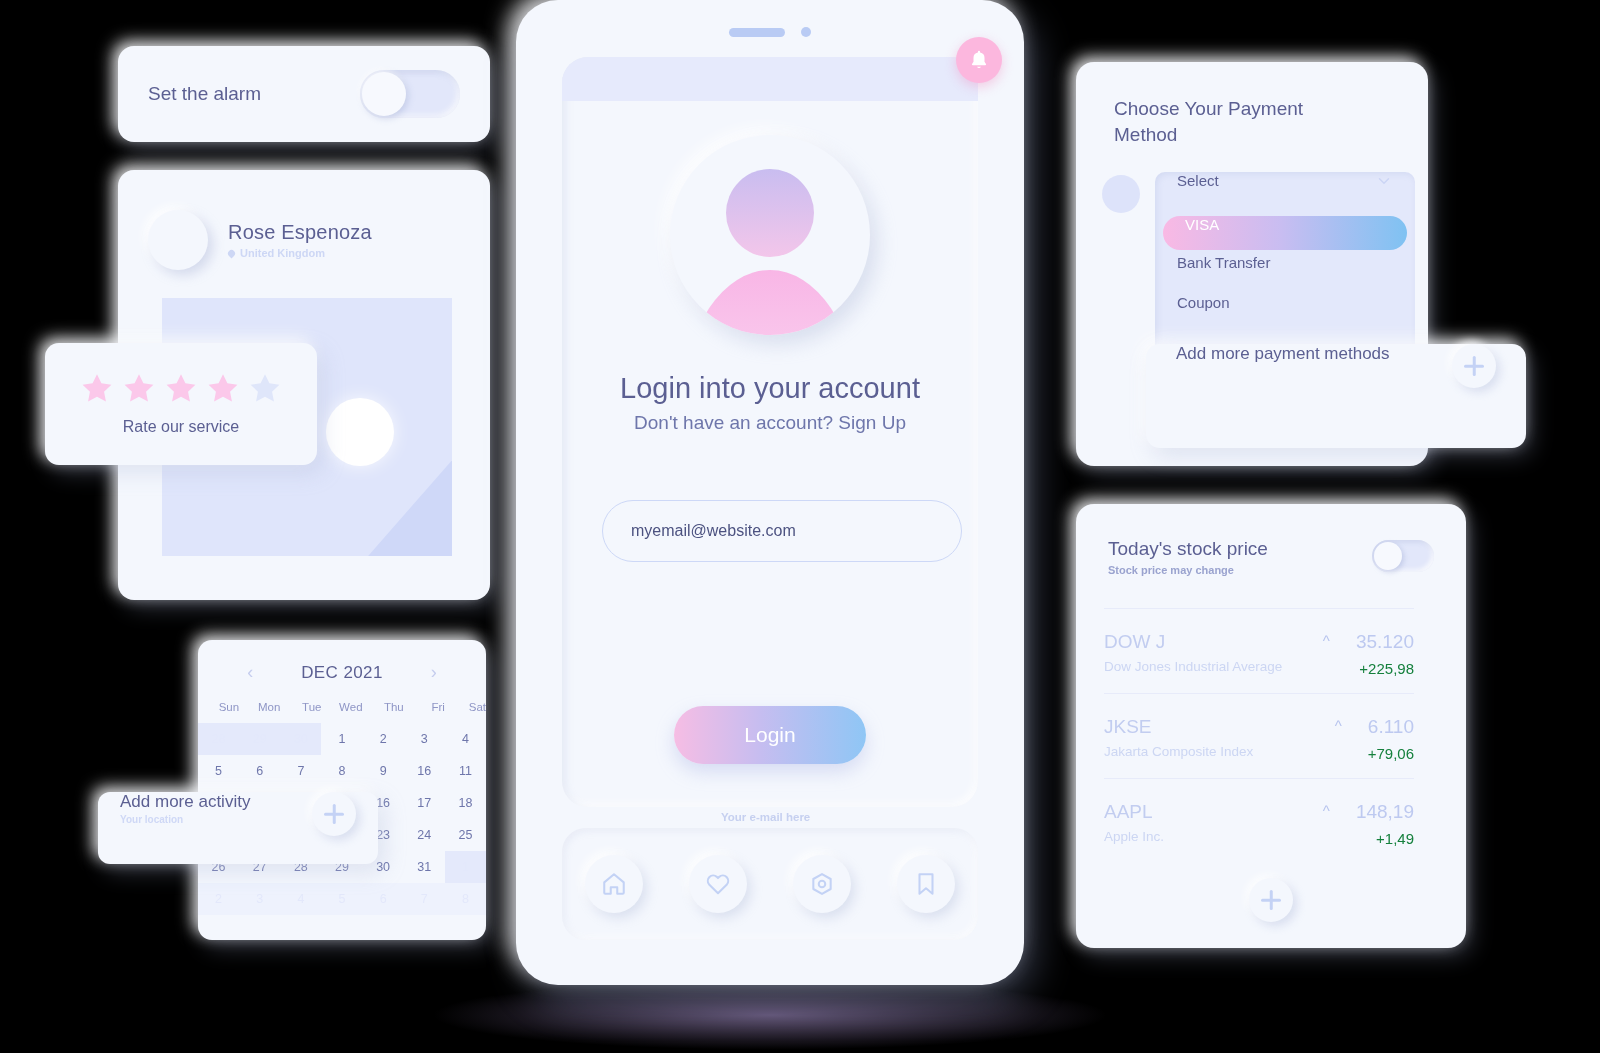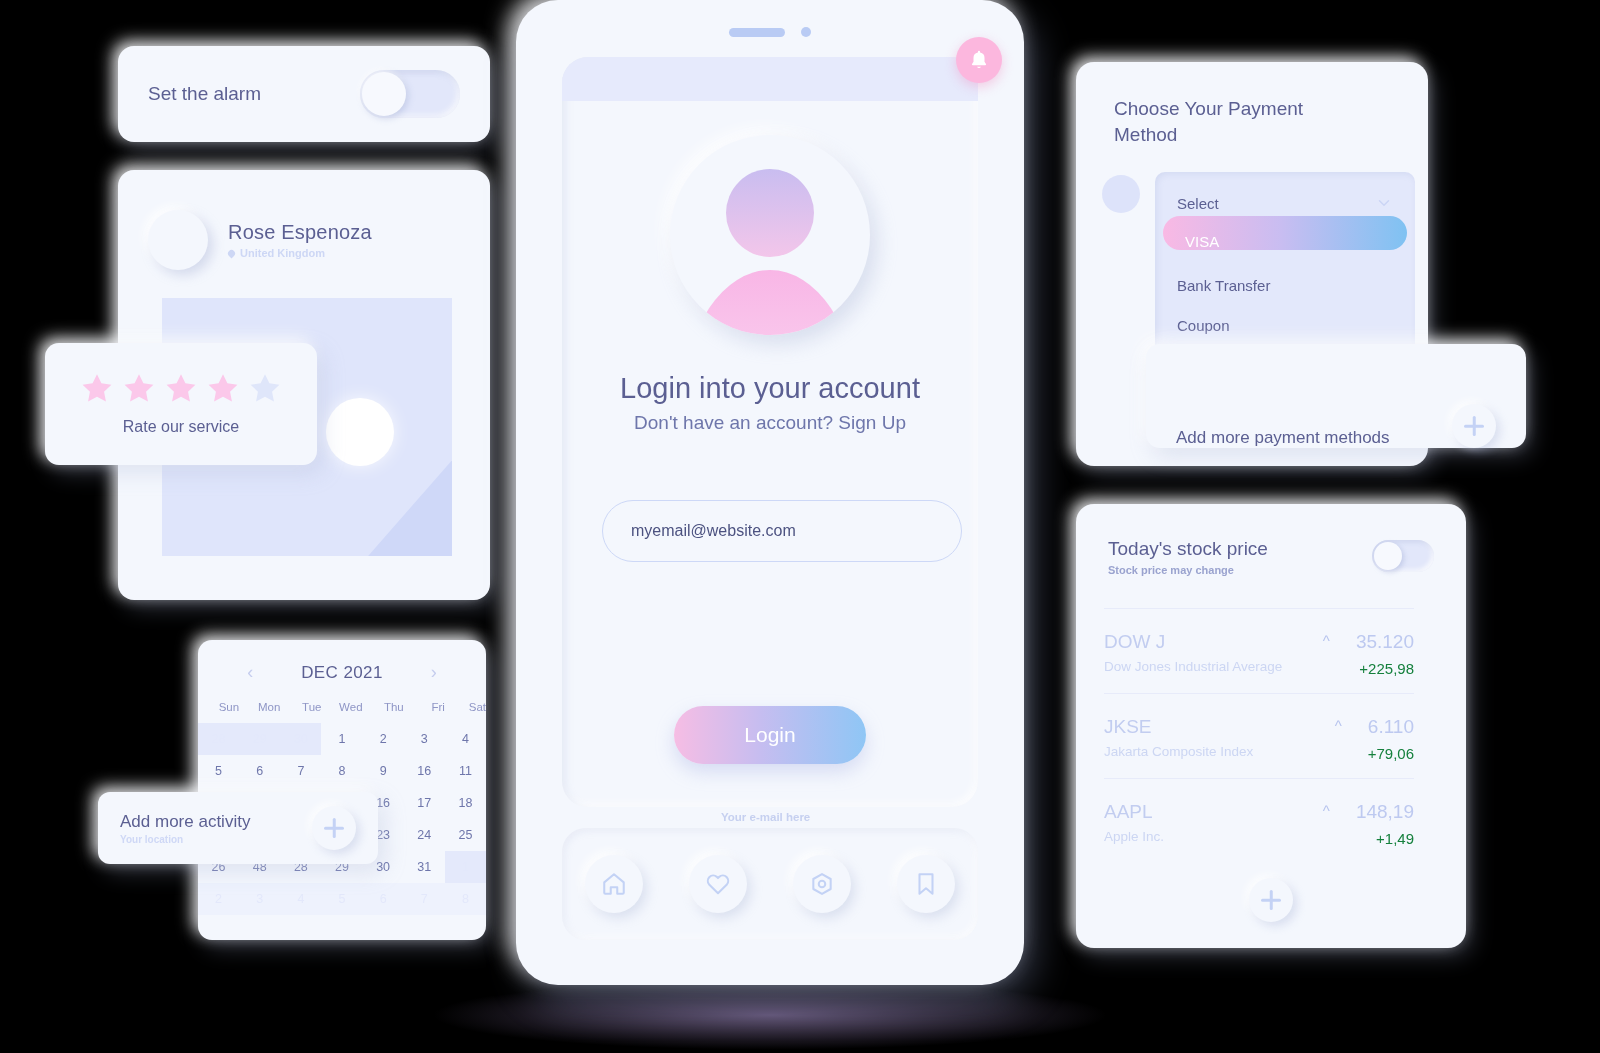--- a/index.html
+++ b/index.html
@@ -59,21 +59,21 @@
   .chev { color:#c5cdee; font-size:18px; cursor:pointer; }
   .cal-grid { display:grid; grid-template-columns:repeat(7,1fr); }
   .cal-dow { font-size:11.5px; color:#8f96c6; text-align:right; padding:6px 0 10px; }
   .cal-d { font-size:12.5px; color:#6e76ab; text-align:center; padding:9px 0; }
   .cal-d.off { color:#e3e8fb; }
   .cal-d.sel-bg { background:#e4e9fb; }
   .cal-d.row-shade { background:#eef2fd; }
 
   
   #activity-card { left:98px; top:792px; width:280px; height:72px; border-radius:12px; z-index:6;
-    display:flex; align-items:center; justify-content:space-between; padding:0 22px; }
+    display:flex; align-items:flex-start; justify-content:space-between; padding:0 22px; }
   #activity-card .ttl { font-size:17px; color:#5b5f92; }
   #activity-card .sub { font-size:10px; font-weight:bold; color:#cfd8f6; margin-top:2px; }
   .plus-btn { width:44px; height:44px; border-radius:50%; background:#f4f7fd; position:relative;
     box-shadow: 4px 4px 10px rgba(160,172,210,.32), -3px -3px 8px rgba(255,255,255,.95); }
   .plus-btn:before, .plus-btn:after { content:""; position:absolute; background:#c4d2f5; border-radius:2px; }
   .plus-btn:before { left:50%; top:28%; width:2.5px; height:44%; transform:translateX(-50%); }
   .plus-btn:after  { top:50%; left:28%; height:2.5px; width:44%; transform:translateY(-50%); }
 
   
   #phone { position:absolute; left:516px; top:0px; width:508px; height:985px;
@@ -127,26 +127,26 @@
     background: radial-gradient(ellipse at center, rgba(175,150,210,.55) 0%, rgba(175,150,210,0) 70%); }
 
   
   #pay-card { left:1076px; top:62px; width:352px; height:404px; border-radius:18px; }
   #pay-title { position:absolute; left:38px; top:34px; width:230px; font-size:19px; color:#5b5f92; line-height:1.35; }
   #pay-circle { position:absolute; left:1102px; top:175px; width:38px; height:38px; border-radius:50%;
     background:#dde3fa; z-index:3; }
   #pay-dd { position:absolute; left:1155px; top:172px; width:260px; height:182px; border-radius:10px;
     background:#e3e8fb; z-index:2; overflow:hidden;
     box-shadow: inset 2px 2px 6px rgba(150,163,208,.2); }
-  .dd-row { height:40px; display:flex; align-items:flex-end; padding:0 22px; font-size:15px; color:#5b5f92; }
+  .dd-row { height:40px; display:flex; align-items:flex-start; padding:0 22px; font-size:15px; color:#5b5f92; }
   #dd-select { justify-content:space-between; }
   #dd-visa { margin:4px 8px; border-radius:20px; height:34px;
     background:linear-gradient(90deg,#f9b9e4 0%, #c9bdf1 48%, #7fc2f2 100%); color:#ffffff; }
   #pay-add-card { left:1146px; top:344px; width:380px; height:104px; border-radius:14px; z-index:7;
-    display:flex; align-items:flex-end; justify-content:space-between; padding:0 30px; }
+    display:flex; align-items:flex-start; justify-content:space-between; padding:0 30px; }
   #pay-add-card .lbl { font-size:17px; color:#5b5f92; }
 
   
   #stock-card { left:1076px; top:504px; width:390px; height:444px; border-radius:18px; }
   #stock-head { position:absolute; left:32px; top:34px; }
   #stock-title { font-size:19px; color:#5b5f92; }
   #stock-sub { font-size:11px; font-weight:bold; color:#9aa3cf; margin-top:4px; }
   #stock-toggle { position:absolute; right:32px; top:36px; width:62px; height:32px; border-radius:16px;
     background:#e2e7fa; display:flex; align-items:center;
     box-shadow: inset 2px 2px 5px rgba(150,163,208,.3), inset -2px -2px 5px rgba(255,255,255,.9);}
@@ -250,21 +250,21 @@
         <div class="cal-d">17</div>
         <div class="cal-d">18</div>
         <div class="cal-d">19</div>
         <div class="cal-d">20</div>
         <div class="cal-d">21</div>
         <div class="cal-d">22</div>
         <div class="cal-d">23</div>
         <div class="cal-d">24</div>
         <div class="cal-d">25</div>
         <div class="cal-d">26</div>
-        <div class="cal-d">48</div>
+        <div class="cal-d">27</div>
         <div class="cal-d">28</div>
         <div class="cal-d">29</div>
         <div class="cal-d">30</div>
         <div class="cal-d">31</div>
         <div class="cal-d off sel-bg">1</div>
         <div class="cal-d off row-shade">2</div>
         <div class="cal-d off row-shade">3</div>
         <div class="cal-d off row-shade">4</div>
         <div class="cal-d off row-shade">5</div>
         <div class="cal-d off row-shade">6</div>

